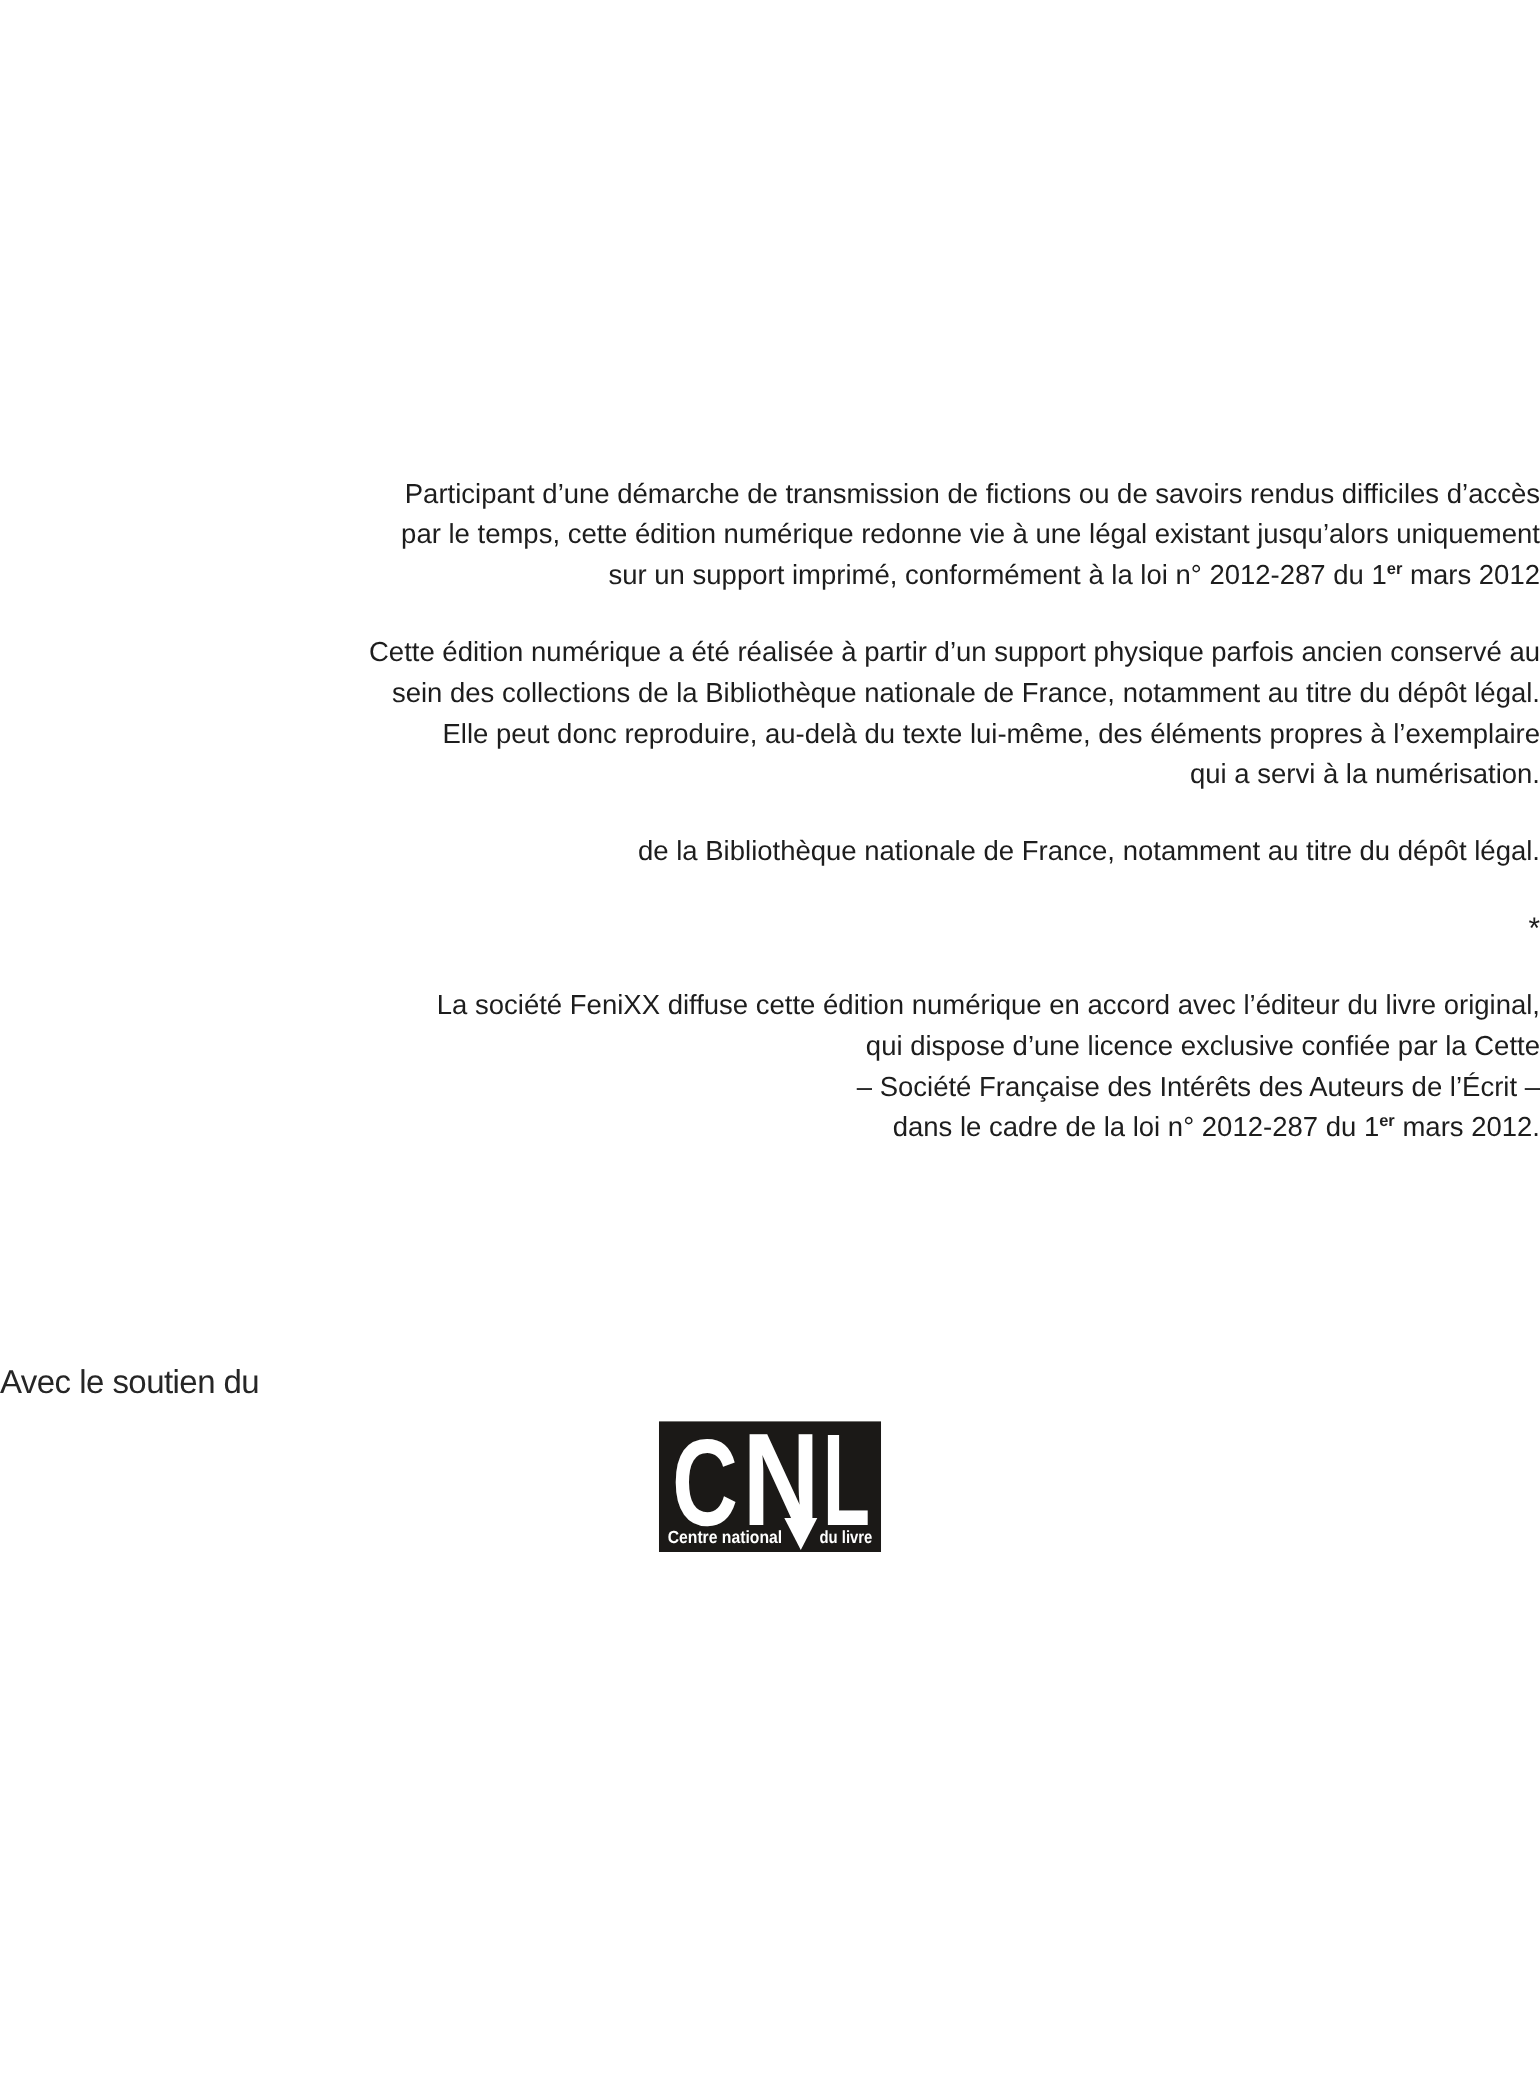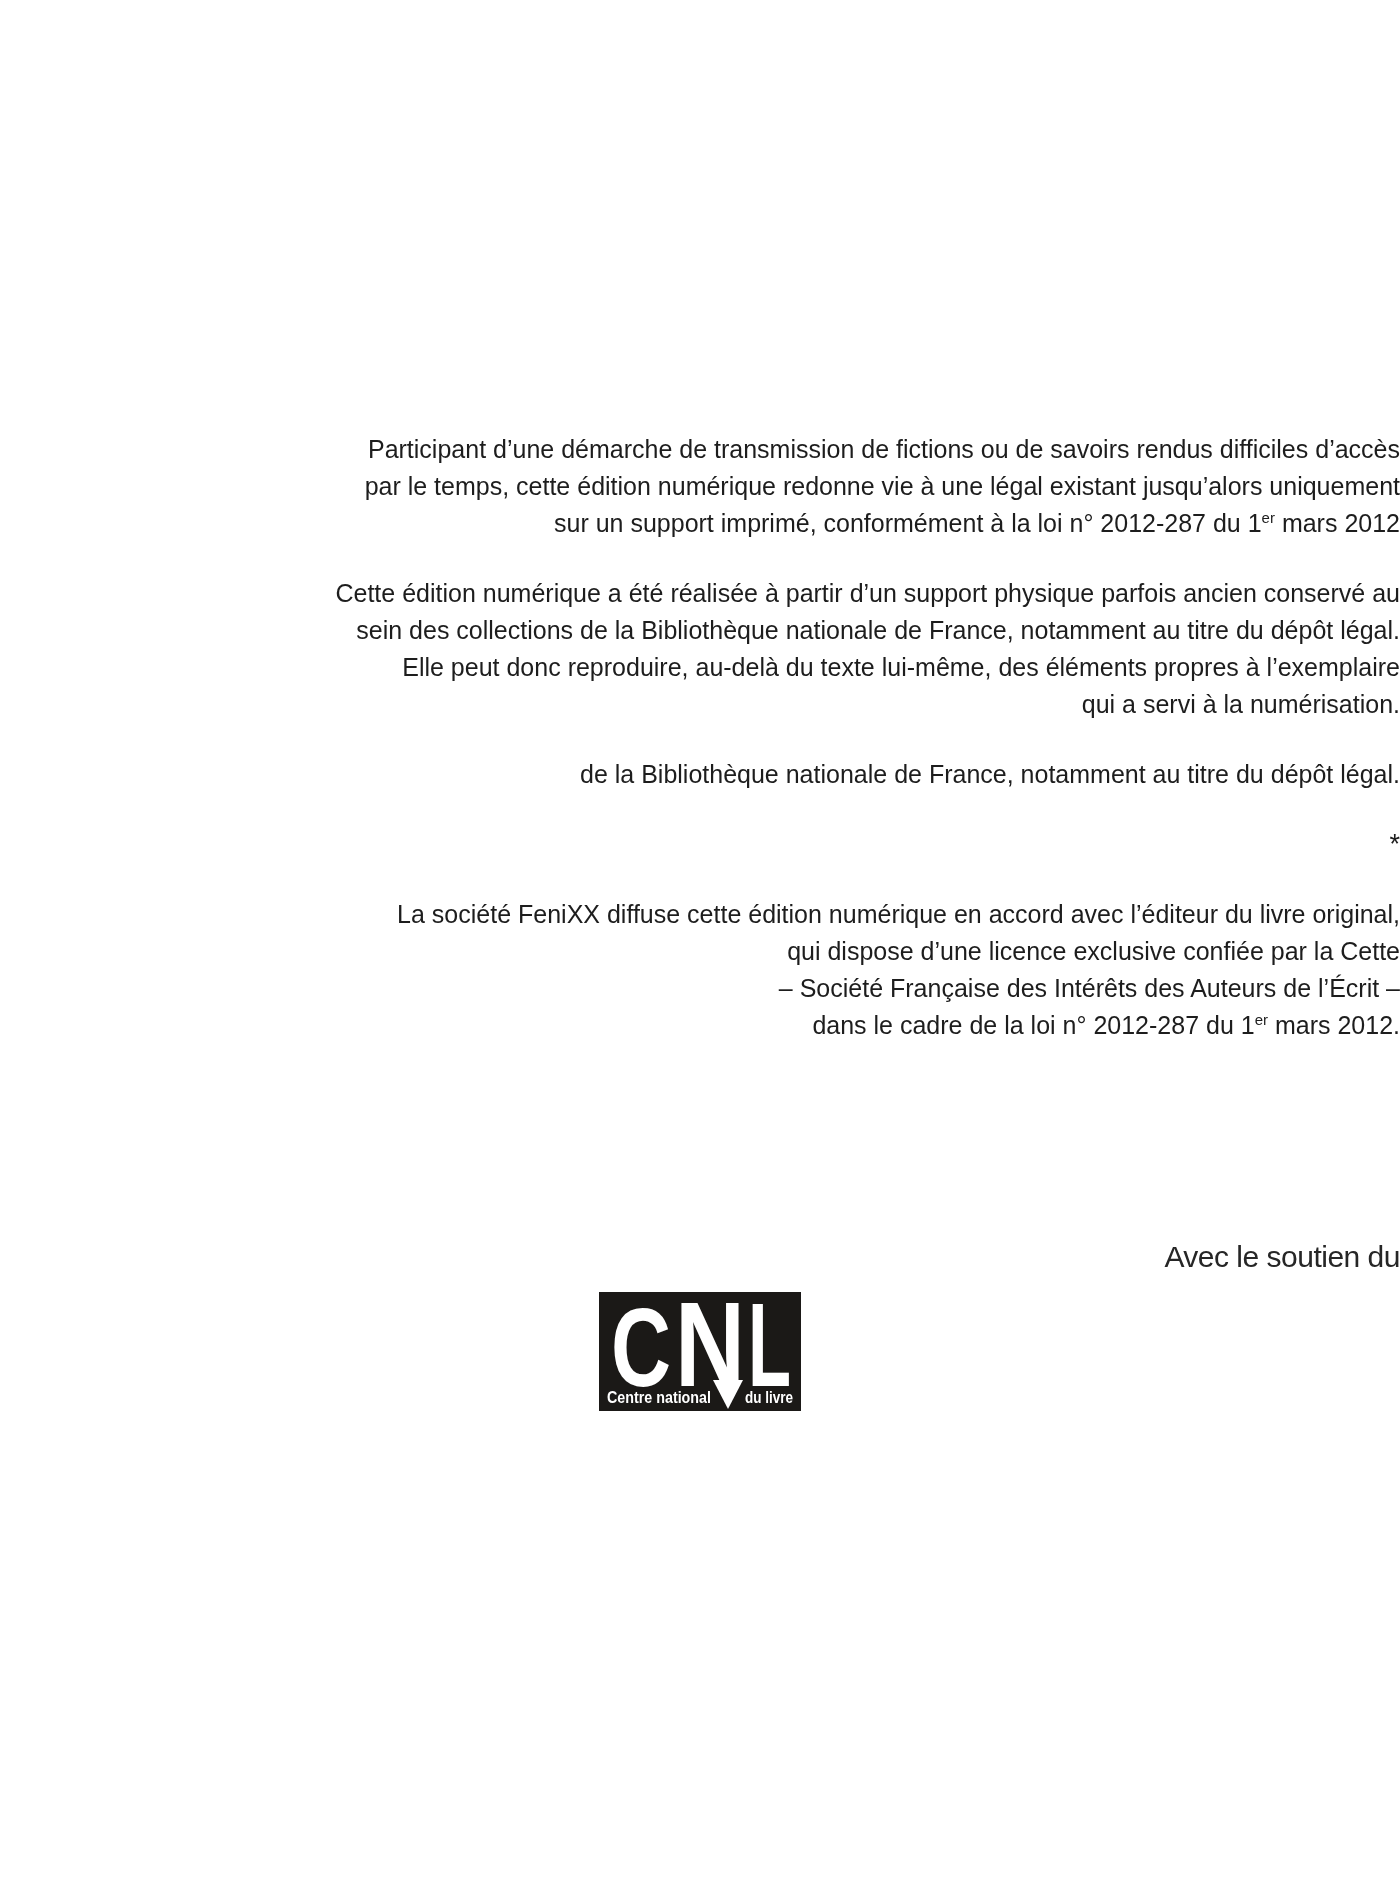--- a/index.html
+++ b/index.html
@@ -29,30 +29,31 @@
     margin: 0 0 33px 0;
   }
   .line {
     white-space: nowrap;
   }
   .line sup {
     font-size: 0.6em;
     line-height: 0;
     vertical-align: super;
     letter-spacing: 0;
+    font-weight: bold;
   }
   .separator {
     font-size: 27px;
   }
   .footer {
     position: absolute;
     top: 1240px;
     left: 0;
     right: 0;
-    text-align: right;
+    text-align: left;
   }
   .support-text {
     display: block;
     font-size: 30px;
     line-height: 34px;
     letter-spacing: -0.5px;
     color: #262626;
   }
   .logo-wrap {
     margin-top: 18px;

